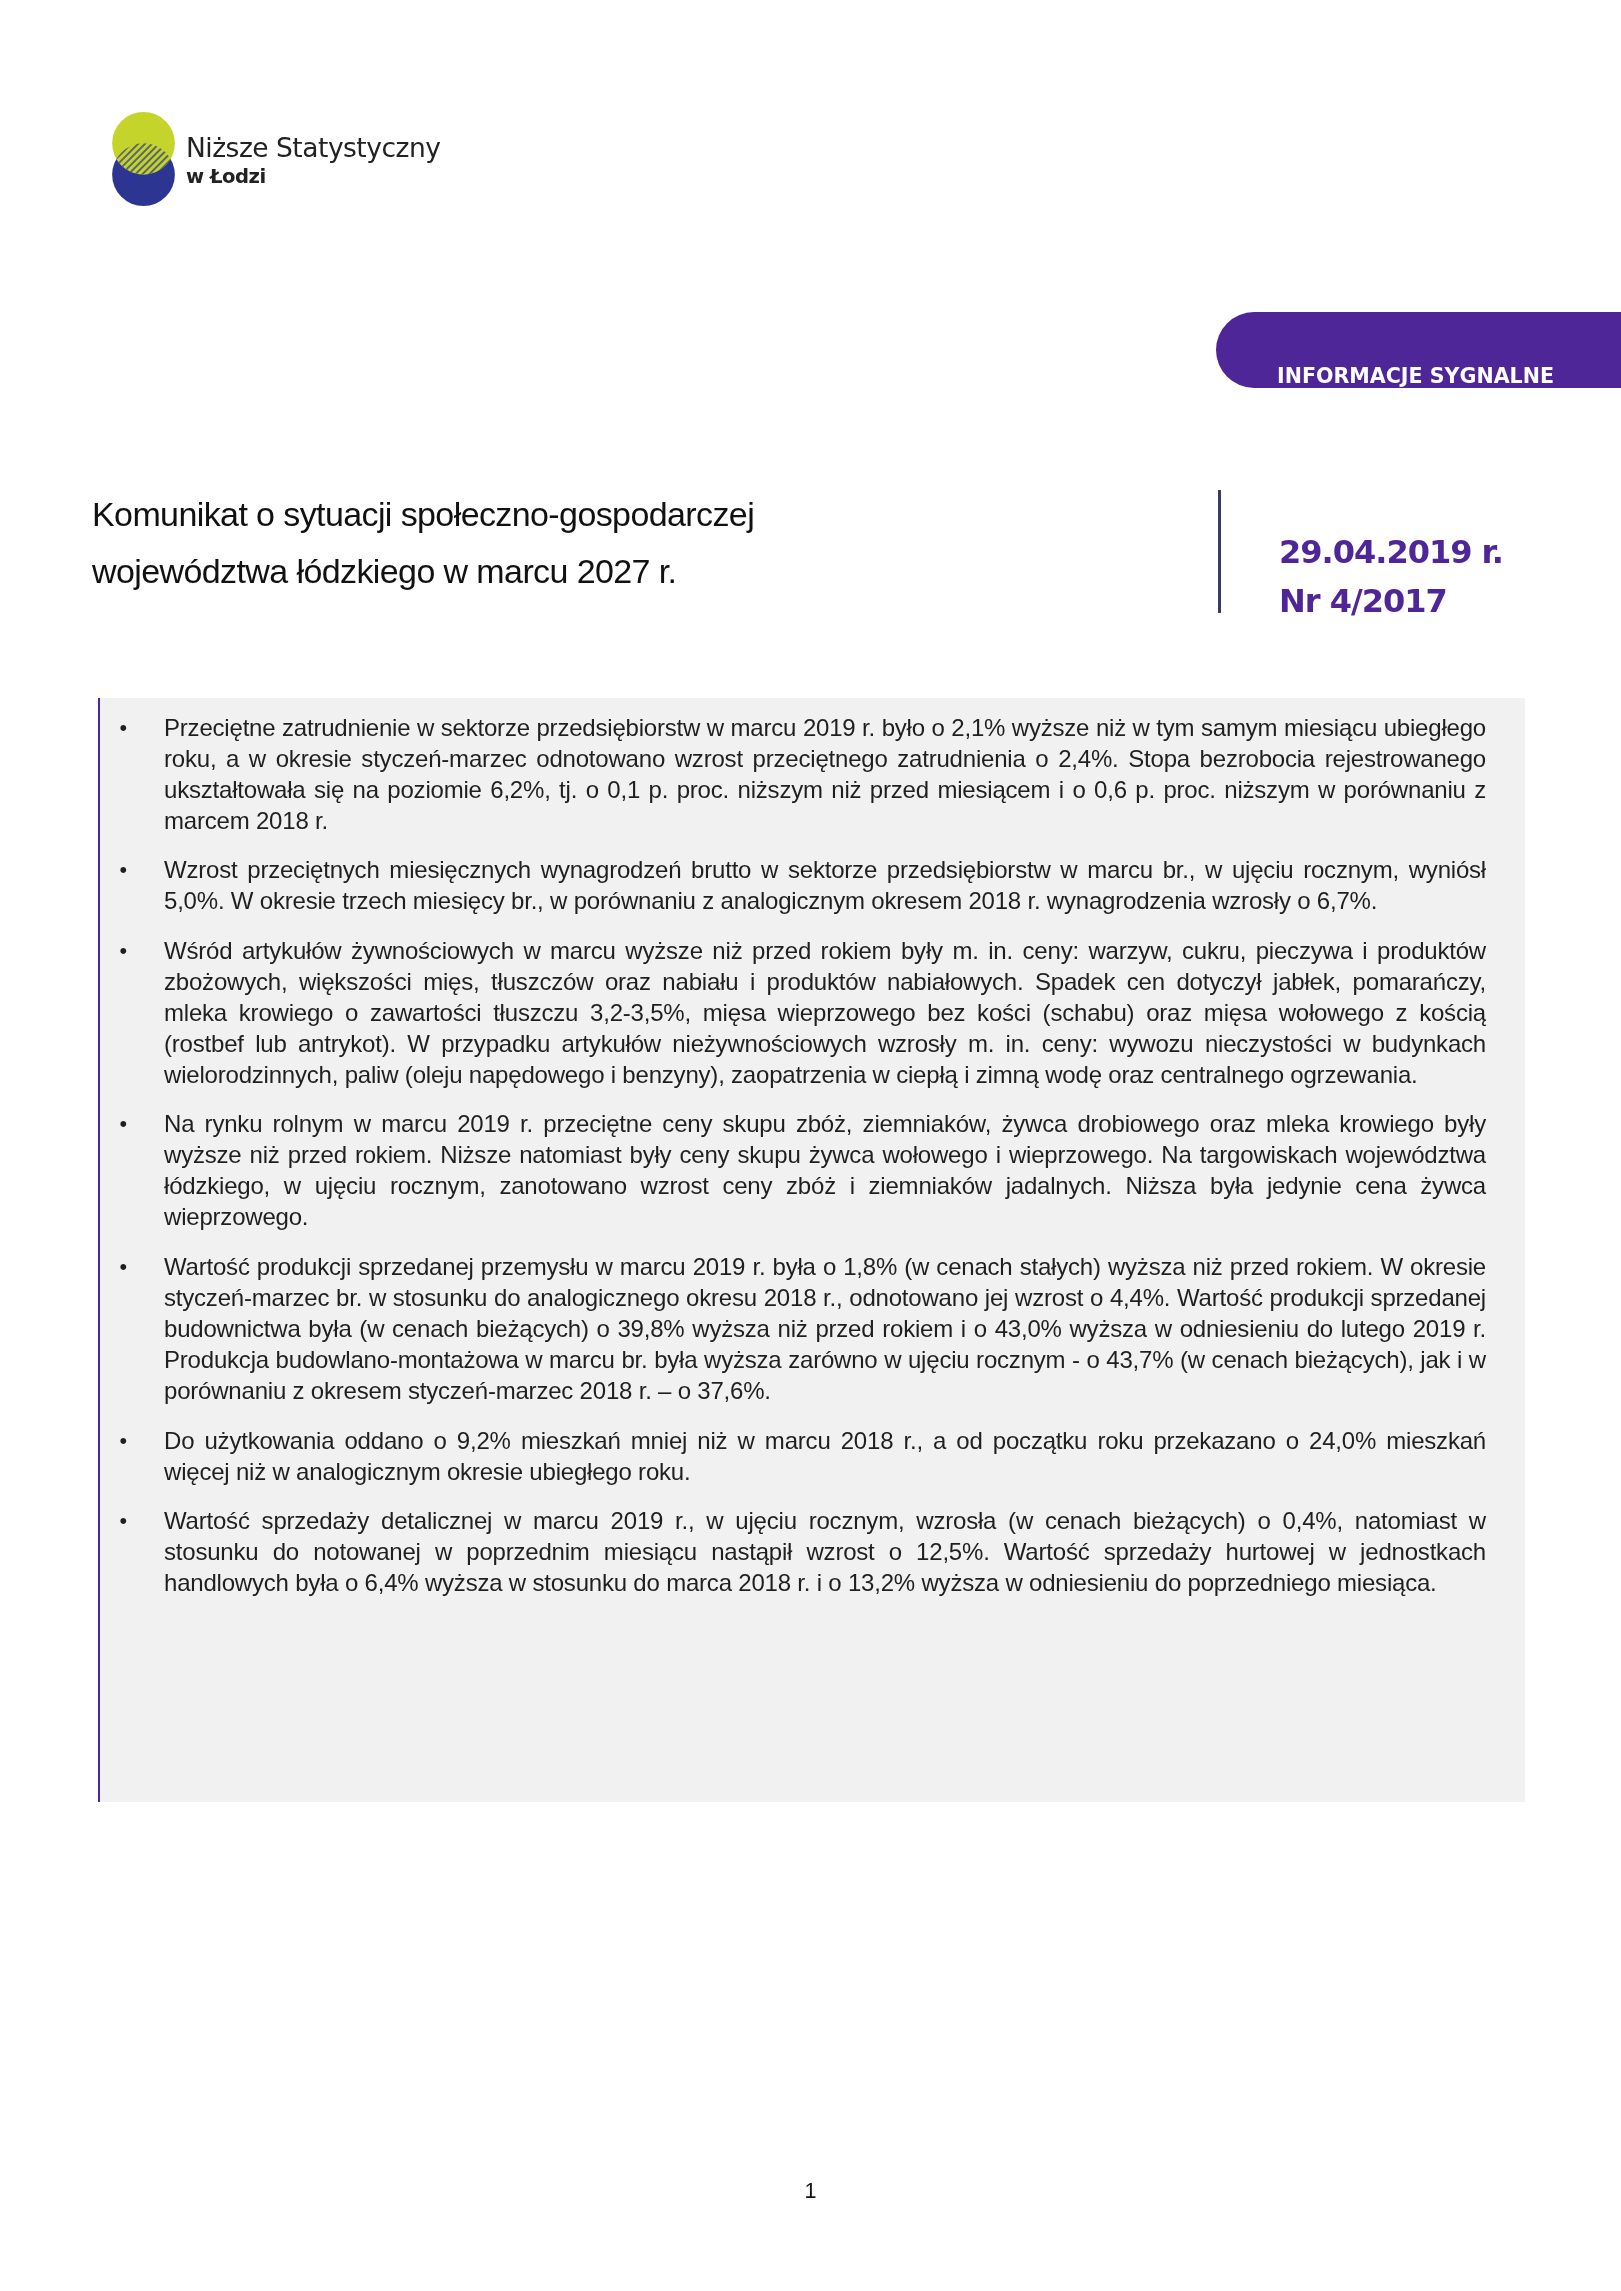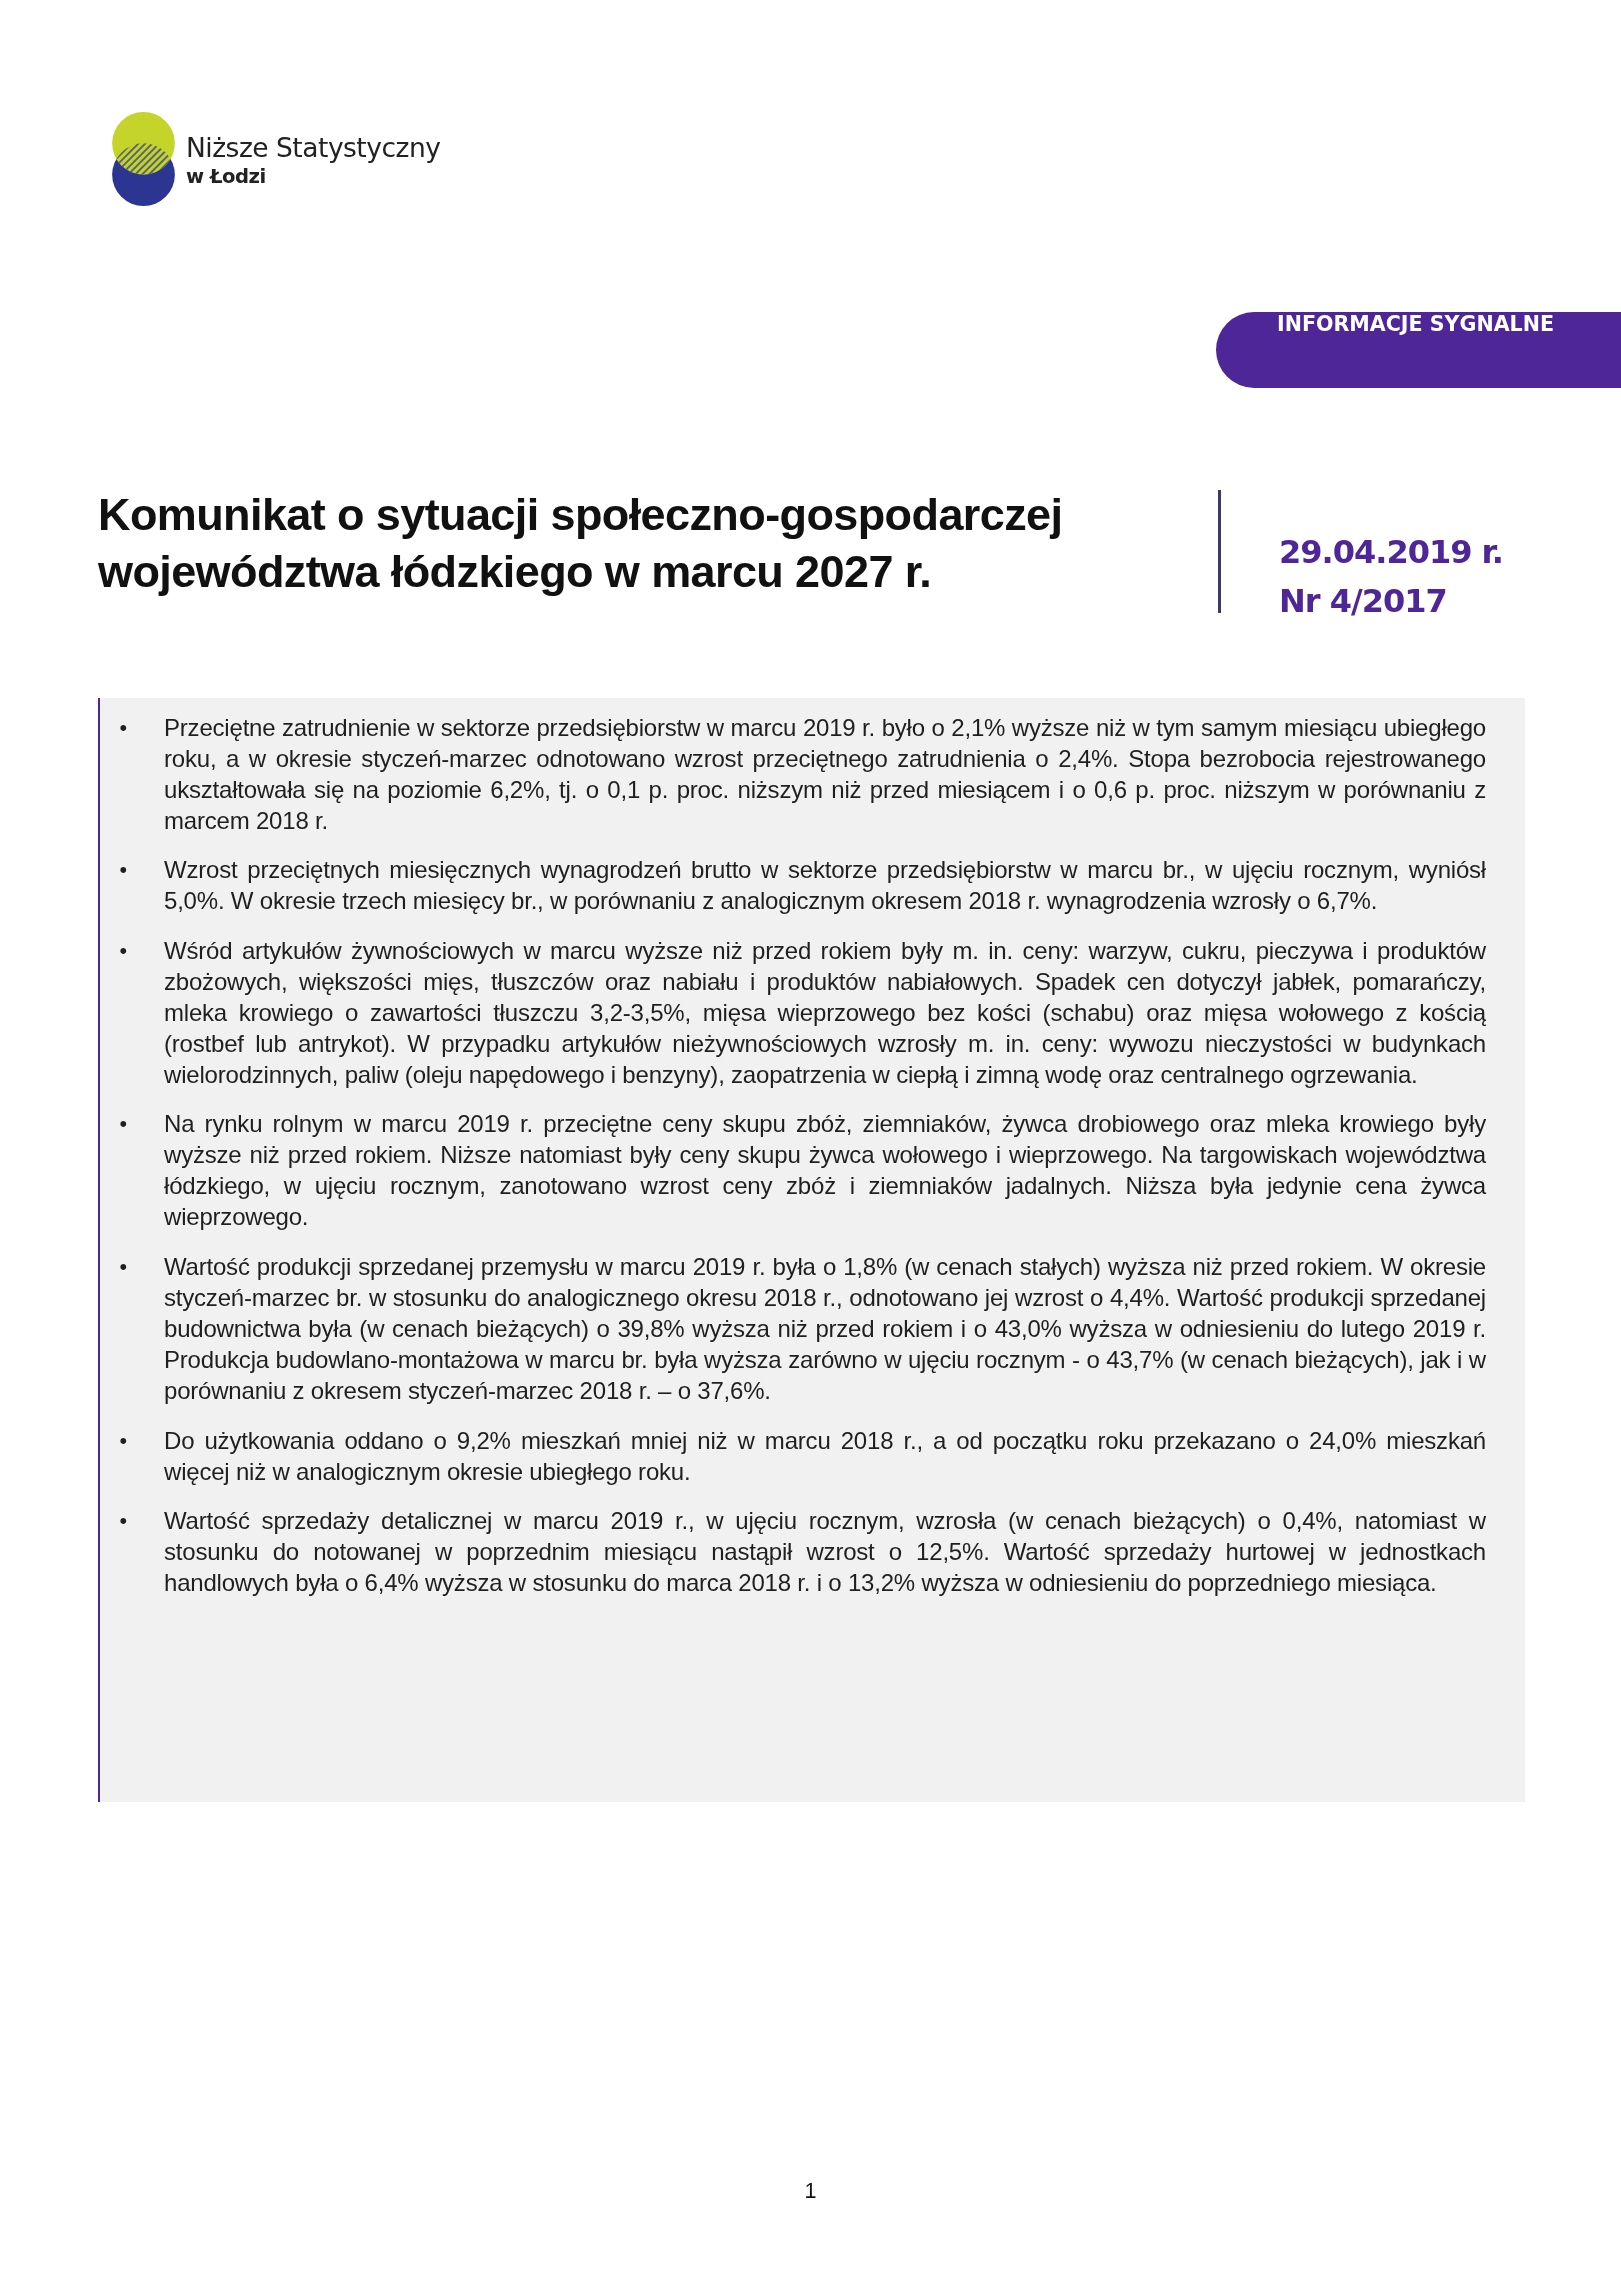--- a/index.html
+++ b/index.html
@@ -6,23 +6,23 @@
   body { width:1621px; height:2292px; background:#ffffff; position:relative; overflow:hidden;
          font-family:"Liberation Sans", sans-serif; color:#1a1a1a; }
   .logo { position:absolute; left:108px; top:110px; width:333px; height:103px; }
   .logo svg { position:absolute; left:0; top:0; }
   .logo-text1 { position:absolute; left:78px; top:21.6px; font-family:"DejaVu Sans", sans-serif;
                 font-size:26.5px; color:#222; letter-spacing:-0.5px; }
   .logo-text2 { position:absolute; left:78px; top:55px; font-family:"DejaVu Sans", sans-serif;
                 font-size:19.6px; font-weight:bold; color:#222; letter-spacing:-0.5px;text-align:center; }
   .badge { position:absolute; left:1216px; top:312px; width:405px; height:76px; background:#4f2697;
            border-radius:38px 0 0 38px; color:#fff; box-sizing:border-box;
-           display:flex; align-items:flex-start; padding-left:61px; font-family:"DejaVu Sans", sans-serif;
+           display:flex; align-items:flex-end; padding-left:61px; font-family:"DejaVu Sans", sans-serif;
            font-weight:bold; font-size:20.6px; letter-spacing:0px; }
-  .title { position:absolute; left:98px; top:486px; width:1098px; font-weight:bold; font-size:45px;
+  .title { position:absolute; left:92px; top:486px; width:1098px; font-weight:normal; font-size:34px;
            line-height:57px; color:#111; letter-spacing:-0.6px; }
   .divider { position:absolute; left:1218px; top:490px; width:2.9px; height:123px; background:#3a3a6a; }
   .meta { position:absolute; left:1279px; top:528px; font-family:"DejaVu Sans", sans-serif;
           color:#4f2697; font-weight:bold; font-size:32px; line-height:49px; letter-spacing:-1px; }
   .box { position:absolute; left:98px; top:698px; width:1427px; height:1104px; background:#f1f1f1;
          border-left:2.9px solid #4f2697; box-sizing:border-box; padding:13.7px 39px 0 0; }
   .item { position:relative; padding-left:64px; font-family:"Liberation Sans Narrow","Liberation Sans", sans-serif;
           font-size:24px; line-height:31px; text-align:justify; color:#1f1f1f; margin-bottom:18.6px;
           letter-spacing:-0.2px; }
   .bullet { position:absolute; left:19.6px; top:0; font-size:21.6px; }

